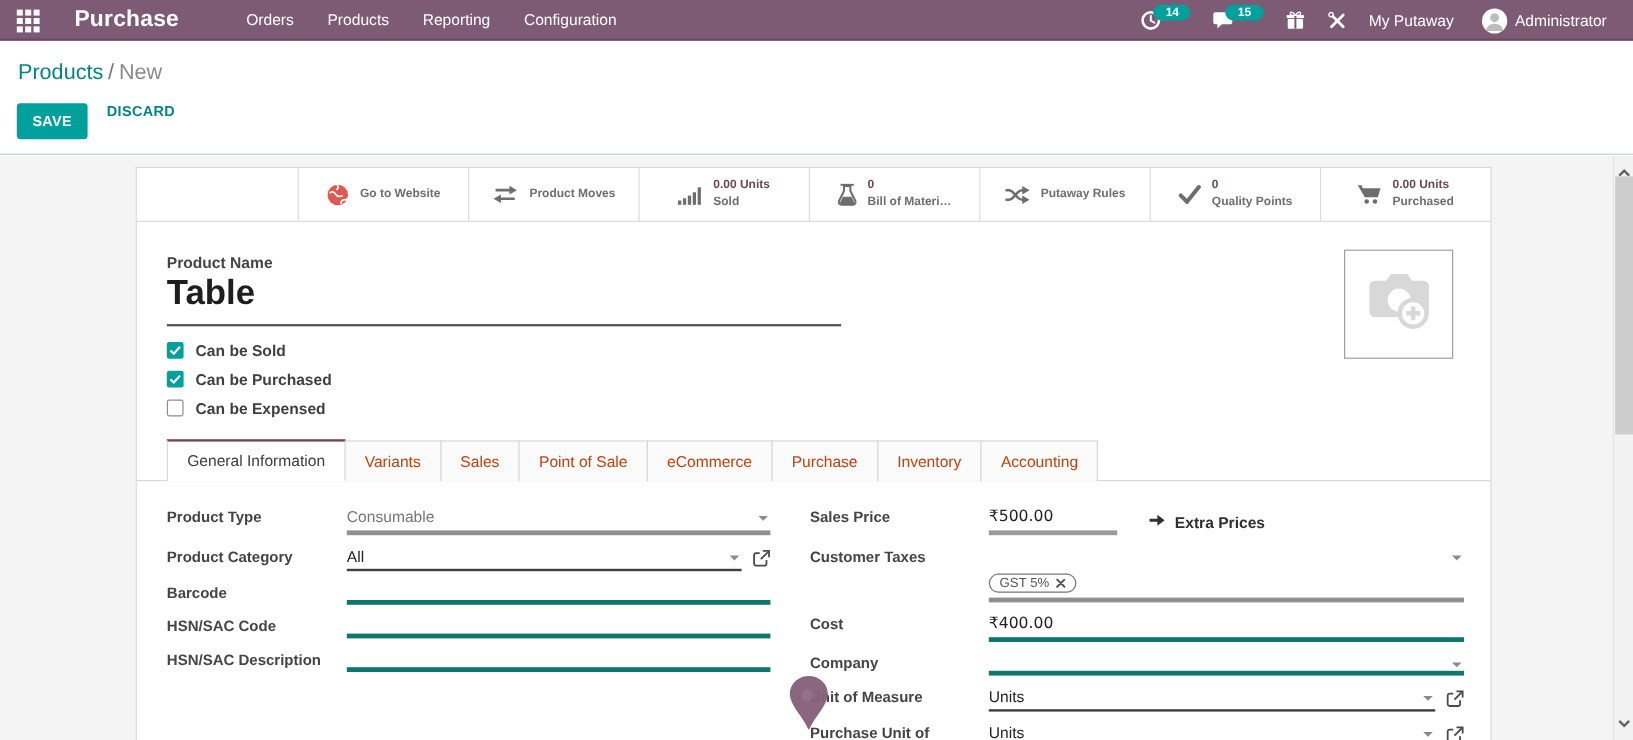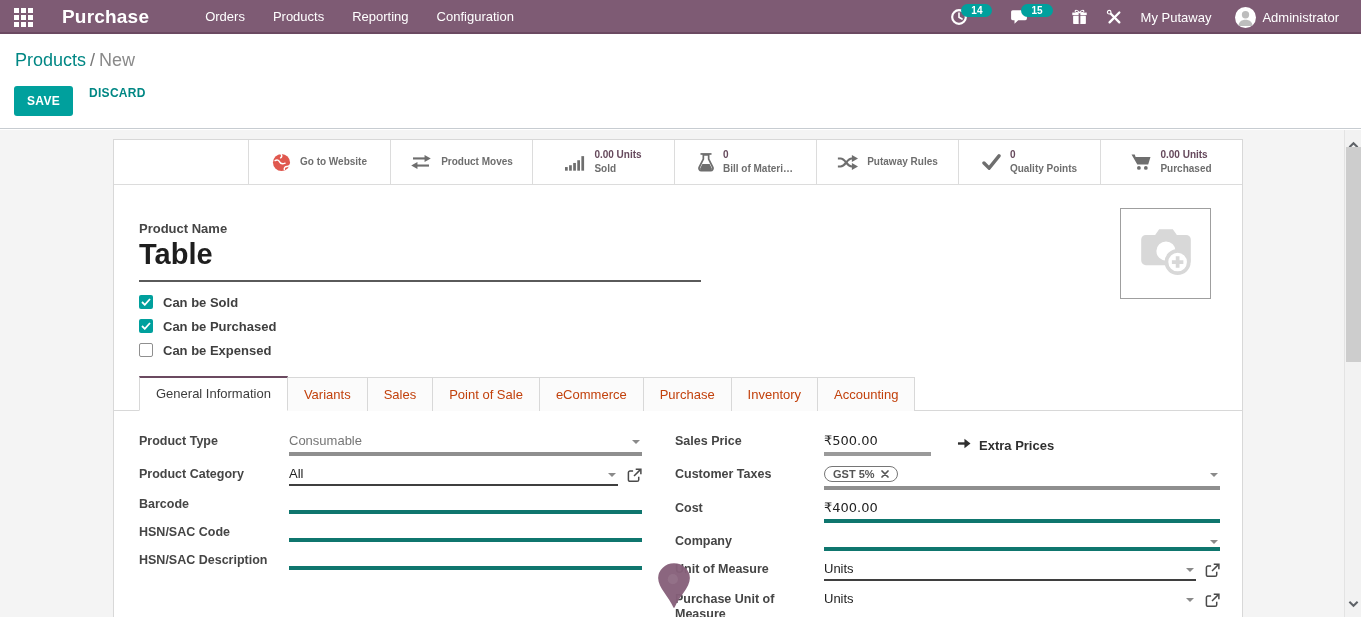--- a/index.html
+++ b/index.html
@@ -47,21 +47,21 @@
   .stat-empty { width:134px; flex:none; }
   .stat-cell { flex:1; border-left:1px solid #dcdcdc; display:flex; align-items:center; justify-content:center;
                gap:9px; cursor:pointer; padding:0 4px; }
   .stat-ico { color:#6e6e6e; flex:none; display:inline-flex; }
   .stat-ico.globe { color:#e0584e; }
   .stat-text { font-size:10px; font-weight:bold; color:#6e6e6e; line-height:14px; max-width:88px; }
   .stat-value { display:block; color:#66495c; }
 
   
   .main { position:relative; padding:0 25px; }
-  .name-label { margin-top:36px; font-size:13px; font-weight:bold; color:#454545; }
+  .name-label { margin-top:26px; font-size:13px; font-weight:bold; color:#454545; }
   .name-input { font-size:29px; color:#1e1e1e; padding:3px 0 9px; border-bottom:2px solid #5a5a5a;
                 width:562px; line-height:1.1; cursor:text;font-weight:bold; }
   .options { margin-top:13px; }
   .option-row { display:flex; align-items:flex-start; margin-bottom:9px; cursor:pointer; }
   .checkbox { width:14px; height:14px; border-radius:2px; margin-right:10px; flex:none;
               display:flex; align-items:center; justify-content:center; }
   .checkbox.checked { background:#00a09d; }
   .checkbox.unchecked { background:#fff; border:1px solid #8f8f8f; }
   .option-label { font-size:13px; font-weight:bold; color:#3f3f3f; }
   .image-box { position:absolute; left:1006px; top:68px; width:91px; height:91px; border:1px solid #9f9f9f;
@@ -87,21 +87,21 @@
   .fvalue.u-dark { border-bottom:2px solid #3f3f3f; padding-bottom:3px; }
   .fvalue .muted { color:#767676; }
   .caret { position:absolute; right:2px; top:8px; width:0; height:0; border-left:4px solid transparent;
            border-right:4px solid transparent; border-top:4px solid #8a8a8a; cursor:pointer; }
   .ext-icon { flex:none; width:15px; height:15px; margin:3px 0 0 9px; color:#4a4a4a; cursor:pointer; }
   .money { font-family:"DejaVu Sans","Liberation Sans",sans-serif; }
   .fvalue.sales { flex:none; width:107px; border-bottom-color:#9a9a9a; padding-right:0; }
   .extra-link { display:flex; align-items:center; margin-left:26px; font-size:13px; color:#2f2f2f;
                 gap:8px; padding-top:3px; cursor:pointer; font-weight:bold; }
   .tag { display:inline-flex; align-items:center; border:1px solid #767676; border-radius:10px; padding:1px 8px;
-         font-size:11px; font-weight:bold; color:#555; gap:6px; background:#fff; cursor:default; }
+         font-size:11px; font-weight:normal; color:#555; gap:6px; background:#fff; cursor:default;margin-top:22px; }
   .tag .tag-x { display:inline-flex; cursor:pointer; }
 
   
   .scrollbar { position:absolute; top:129px; right:0; width:17px; bottom:0; background:#f2f2f2;
                border-left:1px solid #e3e3e3; z-index:30; }
   .sb-arrow { position:absolute; left:3px; color:#5f6368; cursor:pointer; }
   .sb-arrow.up { top:5px; } .sb-arrow.down { bottom:5px; }
   .sb-thumb { position:absolute; top:17px; left:1px; width:15px; height:215px; background:#cdcdcd; cursor:grab; }
 
   

